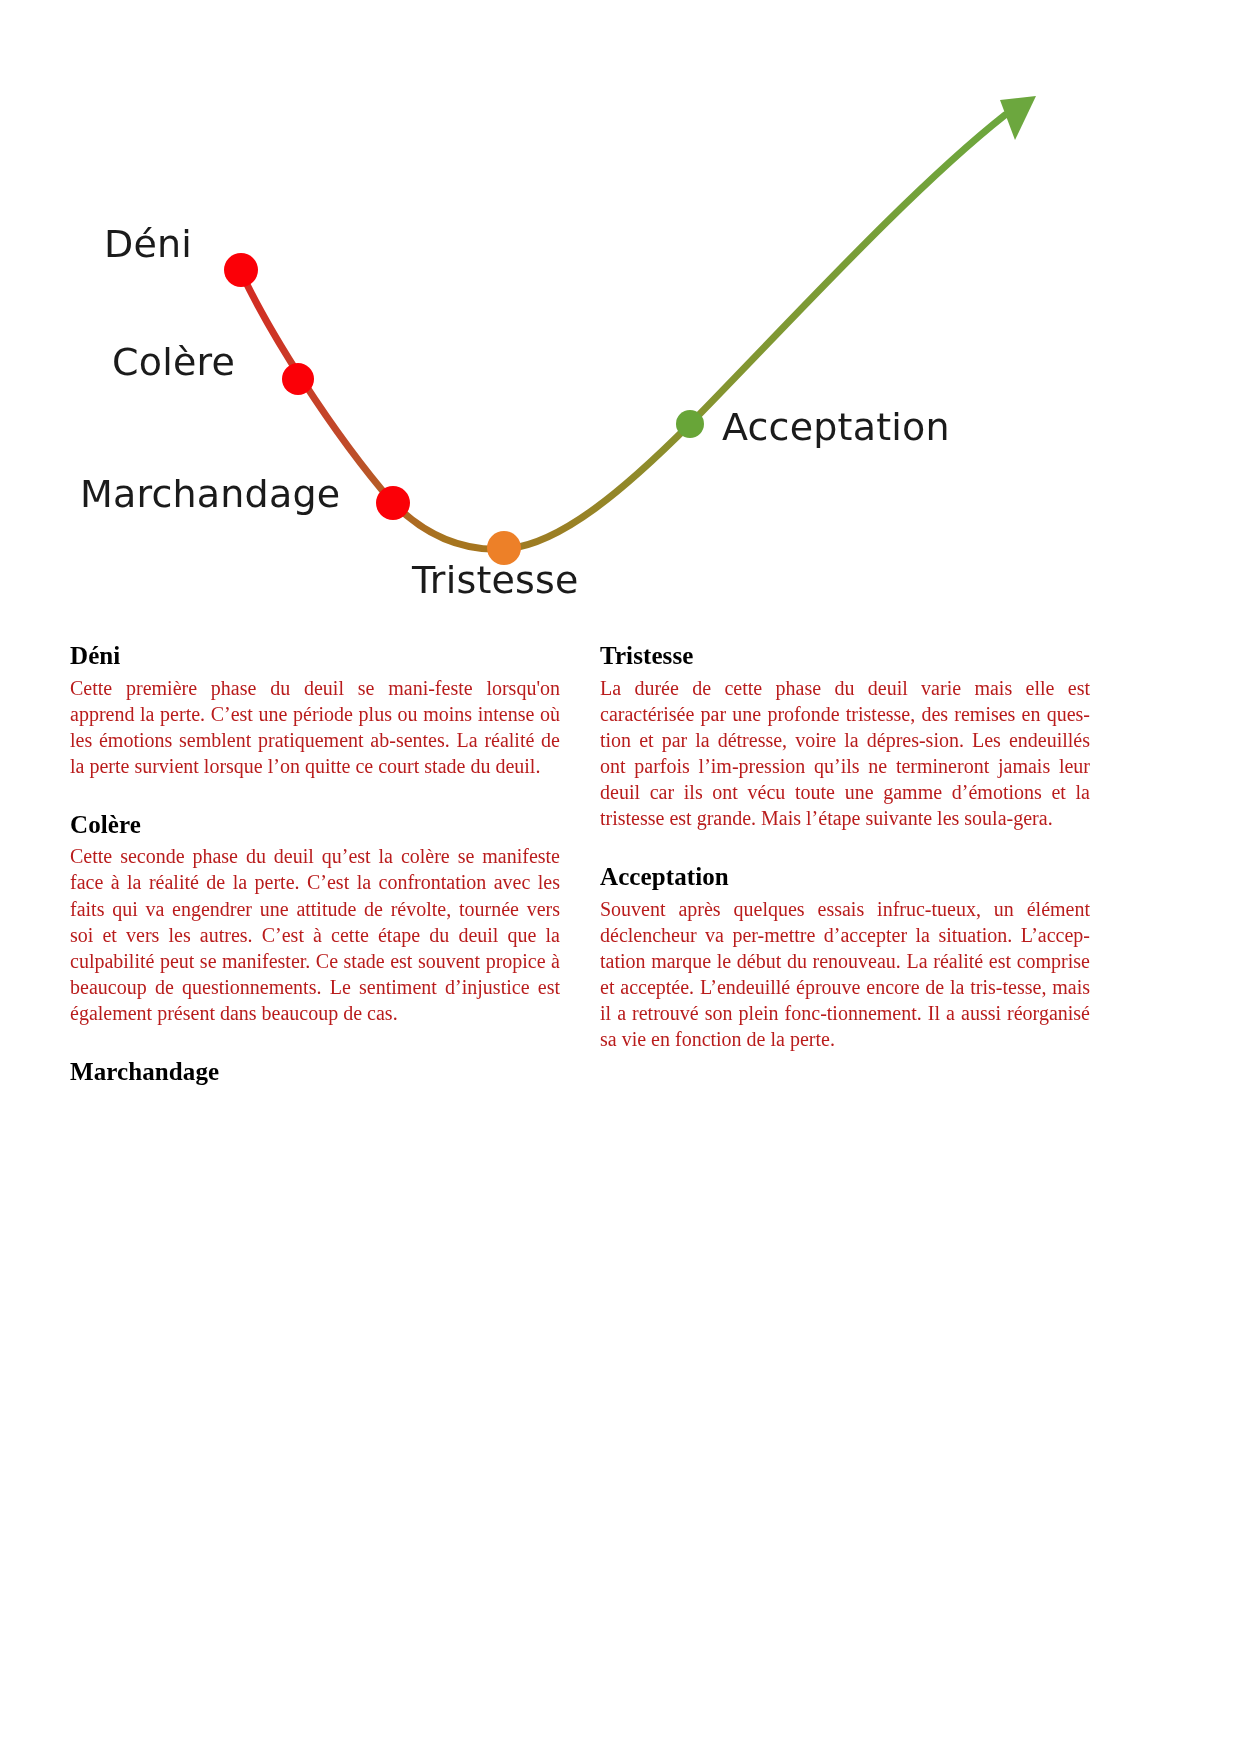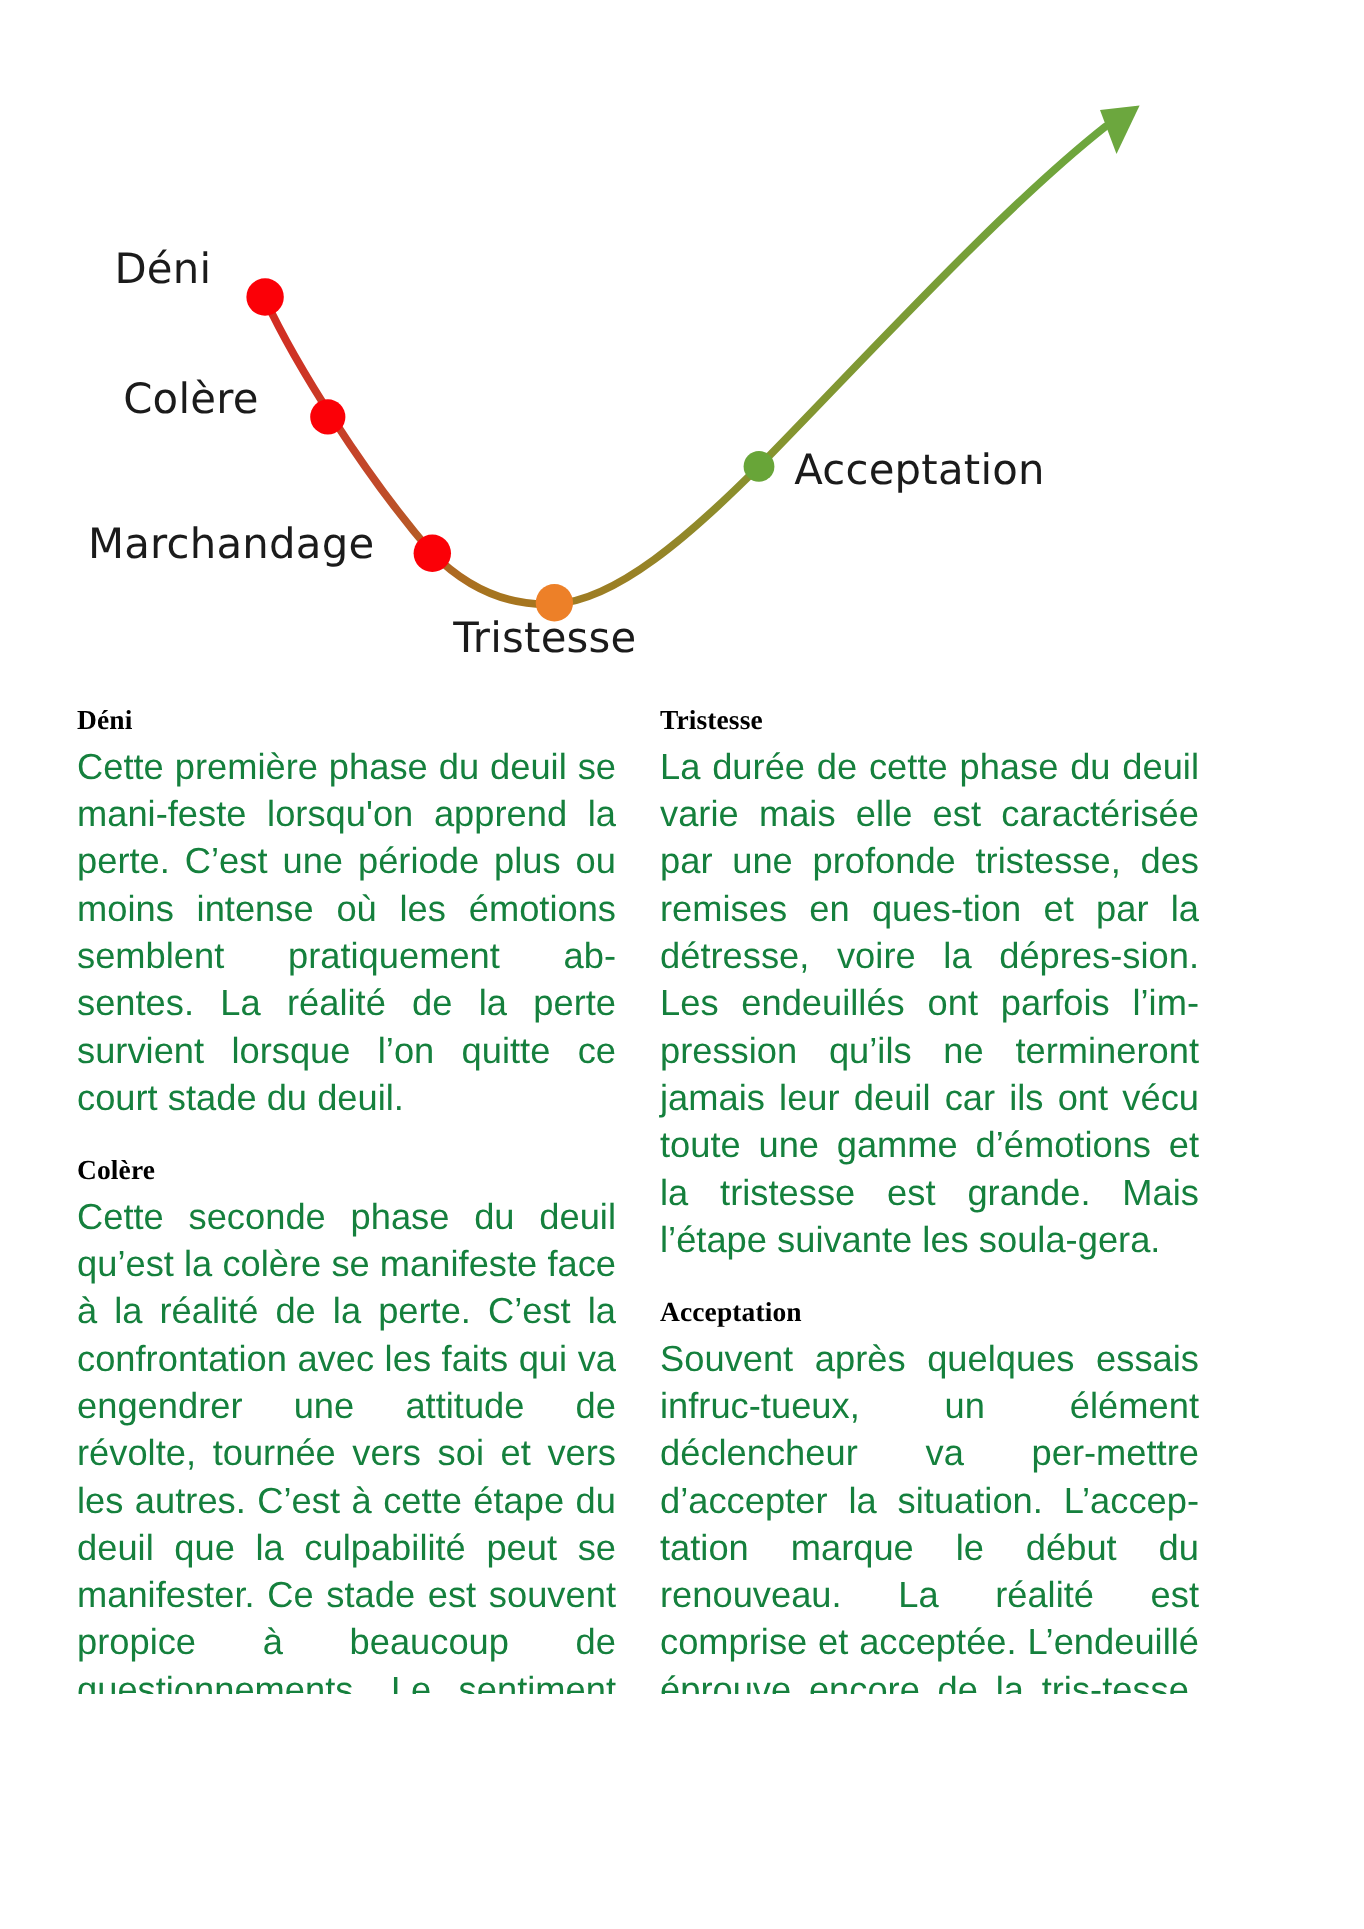--- a/index.html
+++ b/index.html
@@ -66,28 +66,28 @@
     font-family: "Liberation Serif", "DejaVu Serif", serif;
     font-size: 25px;
     font-weight: bold;
     margin: 0 0 2px 0;
     padding: 0;
     line-height: 1.30;
     color: #000;
     letter-spacing: 0.1px;
   }
   p.section-body {
-    font-family: Liberation Sans, sans-serif;
-    font-size: 33px;
+    font-family: Liberation Serif, serif;
+    font-size: 20px;
     line-height: 1.305;
     margin: 0 0 30px 0;
     padding: 0;
     text-align: justify;
     text-justify: inter-word;
-    color: #15803d;
+    color: #b91c1c;
     hyphens: manual;
   }
   p.section-body.last { margin-bottom: 0; }
 </style>
 </head>
 <body>
 
 <div class="page">
 
   <div class="diagram">

